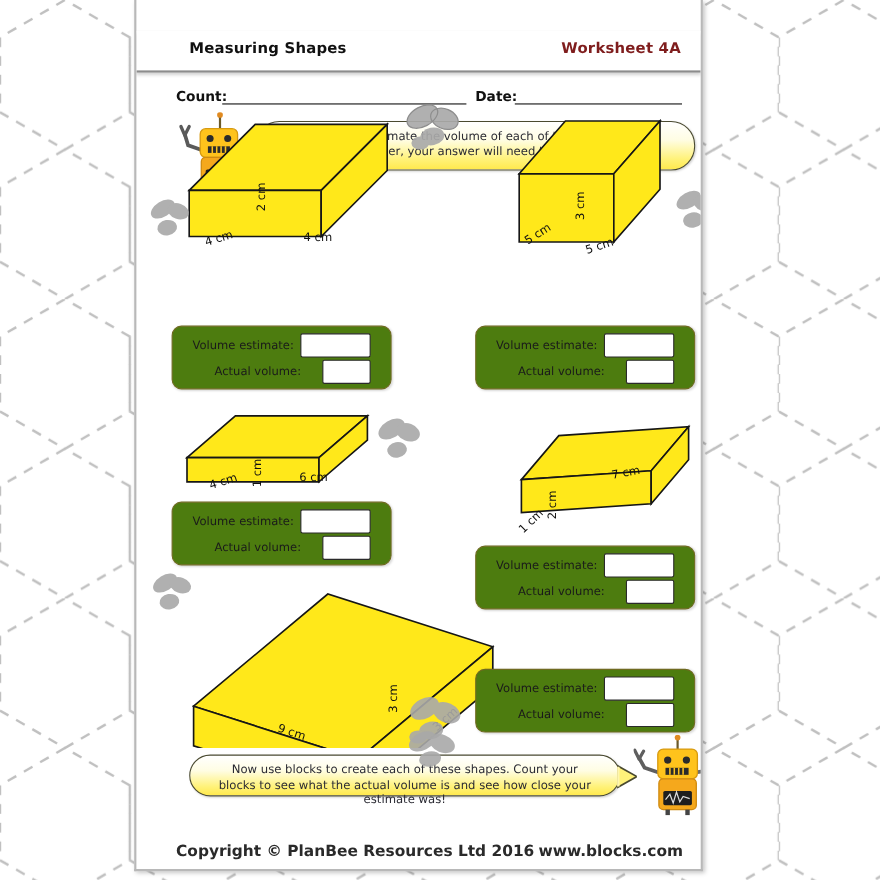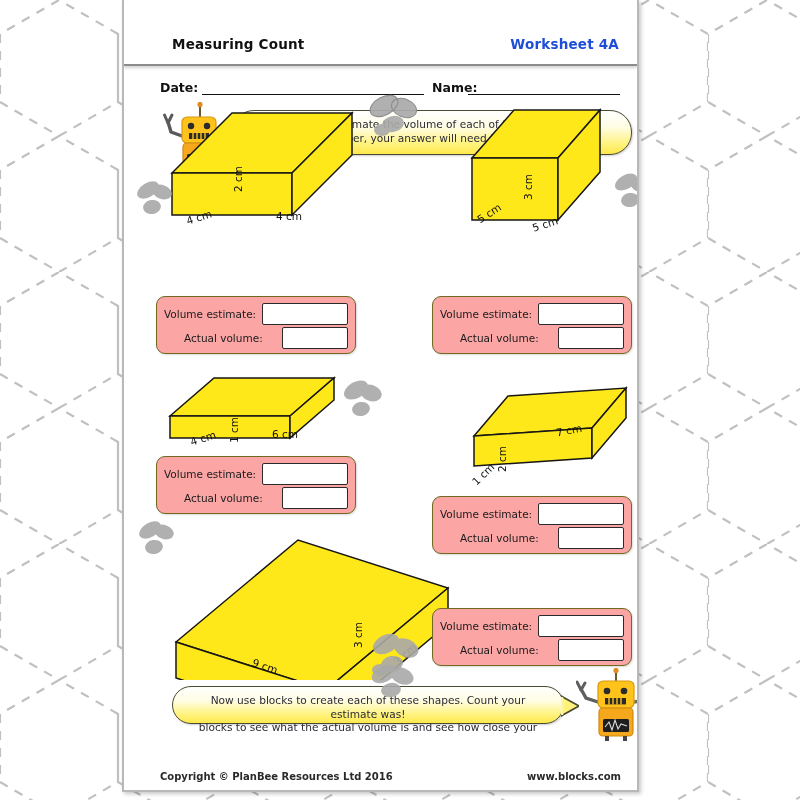--- a/index.html
+++ b/index.html
@@ -33,21 +33,21 @@
     box-shadow:0 2px 3px rgba(0,0,0,.18);
   }
   .hdr-title{
     position:absolute;left:48px;top:8px;
     font-family:"DejaVu Sans", sans-serif;
     font-weight:bold;font-size:13.5px;color:#111;letter-spacing:.2px;
   }
   .hdr-ws{
     position:absolute;right:18px;top:8px;
     font-family:"DejaVu Sans", sans-serif;
-    font-weight:bold;font-size:13.5px;color:#1d4ed8;letter-spacing:.2px;
+    font-weight:bold;font-size:13.5px;color:#7f1d1d;letter-spacing:.2px;
   }
   .nd-label{position:absolute;top:0;font-weight:bold;font-size:12.5px;color:#111;}
   .nd-rule{position:absolute;border-bottom:1.6px solid #111;height:0;top:14px;}
 
   
   .bubble{
     position:absolute;
     background:linear-gradient(#ffffff 0%,#fffde3 38%,#fff27a 78%,#ffe94d 100%);
     border:1.6px solid #4a4a30;
     border-radius:22px;
@@ -63,40 +63,40 @@
   
   .shape{position:absolute;}
   .dim{
     position:absolute;font-size:10.5px;color:#111;
     font-family:"DejaVu Sans", sans-serif;white-space:nowrap;
   }
 
   
   .ansbox{
     position:absolute;
-    background:#fca5a5;
+    background:#4d7c0f;
     border:1.6px solid #6f6a20;
     border-radius:9px;
     box-sizing:border-box;
-    padding:6px 7px;
+    padding:6px 18px;
     box-shadow:1px 1px 2px rgba(0,0,0,.15);
   }
   .ansrow{display:flex;align-items:center;height:21px;margin-bottom:3px;}
   .ansrow:last-child{margin-bottom:0;margin-left:20px;}
   .anslabel{
     font-size:10.5px;color:#1a1a1a;width:98px;flex:0 0 98px;
     font-family:"DejaVu Sans", sans-serif;
   }
   .ansfield{
     flex:1;height:20px;background:#ffffff;border:1.4px solid #2a2a2a;
     border-radius:2px;
   }
 
   
-  .foot{position:absolute;bottom:8px;font-size:10px;font-weight:bold;color:#2a2a2a;}
+  .foot{position:absolute;bottom:8px;font-size:14px;font-weight:bold;color:#2a2a2a;}
   .foot-left{left:36px;}
   .foot-right{right:16px;}
 
   
   .robot{position:absolute;}
   .bee{position:absolute;}
 </style>
 </head>
 <body>
 
@@ -112,28 +112,28 @@
     </pattern>
   </defs>
   <rect x="0" y="0" width="800" height="800" fill="#ffffff"></rect>
   <rect x="-40" y="-60" width="900" height="920" fill="url(#hexpat)"></rect>
 </svg>
 
 <div id="sheet">
  <div id="sheet-inner">
 
   <div class="hdr">
-    <div class="hdr-title">Measuring Count</div>
+    <div class="hdr-title">Measuring Shapes</div>
     <div class="hdr-ws">Worksheet 4A</div>
   </div>
 
-  <div class="nd-label" style="left:36px;top:80px;">Date:</div>
+  <div class="nd-label" style="left:36px;top:80px;">Count:</div>
   <div class="nd-rule" style="left:78px;top:94px;width:222px;"></div>
 
-  <div class="nd-label" style="left:308px;top:80px;">Name:</div>
+  <div class="nd-label" style="left:308px;top:80px;">Date:</div>
   <div class="nd-rule" style="left:344px;top:94px;width:152px;"></div>
 
   <svg class="robot" style="left:38px;top:102px;" width="70" height="72" viewBox="0 0 70 72">
 
     <line x1="38" y1="16" x2="38" y2="2" stroke="#6b5a2a" stroke-width="2"></line>
     <circle cx="38" cy="2.5" r="2.6" fill="#e08a20"></circle>
 
     <path d="M20 34 L9 30 L6 20" stroke="#5a5a5a" stroke-width="3.4" fill="none" stroke-linecap="round"></path>
     <path d="M6 21 L2.5 13 M6 21 L10 13" stroke="#5a5a5a" stroke-width="3" fill="none" stroke-linecap="round"></path>
 
@@ -328,22 +328,22 @@
       <span class="ansfield"></span>
     </div>
     <div class="ansrow">
       <span class="anslabel">Actual volume:</span>
       <span class="ansfield"></span>
     </div>
   </div>
 
   <div class="bubble" style="left:48px;top:686px;width:392px;height:38px;">
     <div>Now use blocks to create each of these shapes. Count your</div>
+    <div>blocks to see what the actual volume is and see how close your</div>
     <div>estimate was!</div>
-    <div>blocks to see what the actual volume is and see how close your</div>
     <svg style="position:absolute;right:-16px;top:8px;" width="18" height="22" viewBox="0 0 18 22">
       <path d="M0 1 L18 11 L0 21 Z" fill="#fff27a" stroke="#4a4a30" stroke-width="1.6"></path>
       <path d="M1 2 L1 20" stroke="#fff6ad" stroke-width="2.4"></path>
     </svg>
   </div>
 
   <svg class="bee" style="left:240px;top:660px;" width="56" height="40" viewBox="0 0 56 40">
     <g fill="#a9a9a9" opacity="0.9">
       <ellipse cx="20" cy="14" rx="13" ry="8" transform="rotate(-26 20 14)"></ellipse>
       <ellipse cx="38" cy="16" rx="12" ry="8" transform="rotate(22 38 16)"></ellipse>

